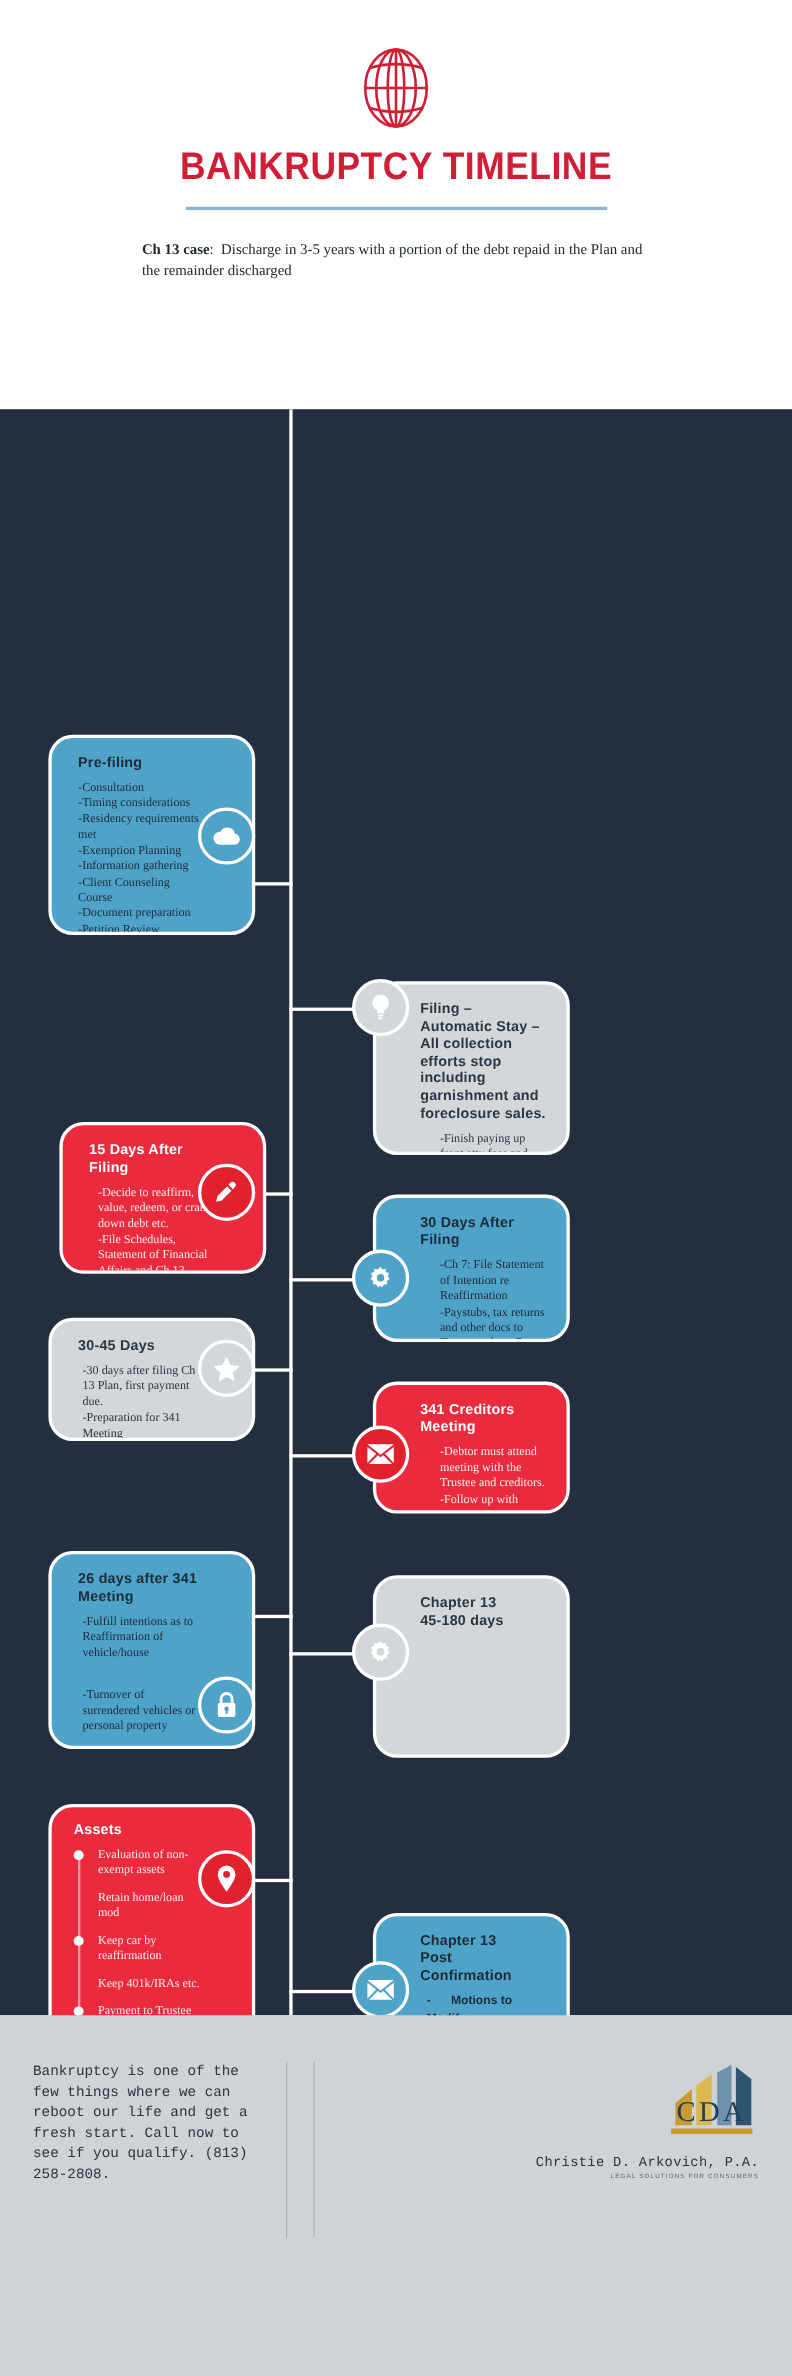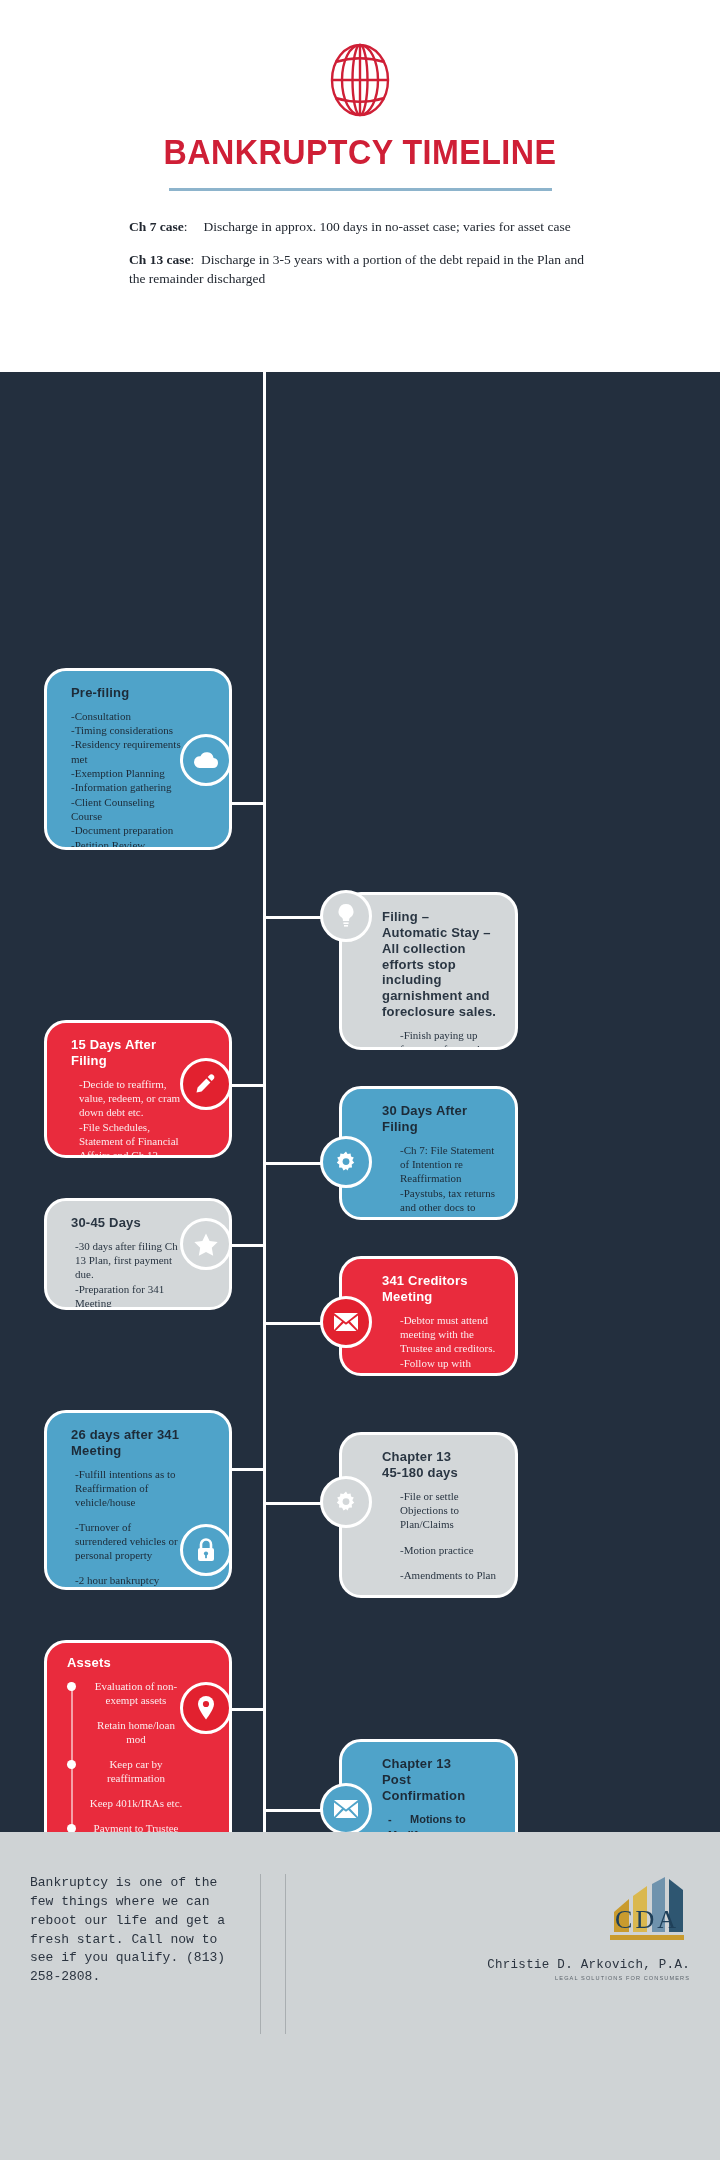--- a/index.html
+++ b/index.html
@@ -133,21 +133,20 @@
   .node.blue  { background: #4fa3c9; }
   .node.red   { background: #e2212f; }
   .node.gray  { background: #d3d7d9; }
 
   .node svg { display: block; }
 
   
   .assets-list {
     position: relative;
     padding-left: 22px;
-    text-align: center;
   }
   .assets-rail {
     position: absolute;
     left: 4px;
     top: 6px;
     bottom: 10px;
     width: 2px;
     background: rgba(255,255,255,0.55);
   }
   .assets-list li {
@@ -273,23 +272,20 @@
       </g>
     </svg>
   </div>
 
   <div class="title">BANKRUPTCY TIMELINE</div>
 
   <div class="divider"></div>
 
   <div class="desc">
     <p>
-      <b>Ch 7 case</b><span>:</span><span class="gap"></span><span>Discharge in approx. 100 days in no-asset case; varies for asset case</span>
-    </p>
-    <p>
       <b>Ch 13 case</b><span>:</span>&nbsp;&nbsp;<span>Discharge in 3-5 years with a portion of the debt repaid in the Plan and the remainder discharged</span>
     </p>
   </div>
 </div>
 
 <div class="timeline">
   <div class="spine"></div>
 
   <div class="connector" style="left:212px; top:430px; width:54px;"></div>
   <div class="card card-left blue" style="left:44px; top:296px; width:188px; height:182px;">
@@ -326,21 +322,21 @@
   </div>
   <div class="node gray" style="left:320px; top:518px; width:52px; height:52px;">
     <svg width="20" height="26" viewBox="0 0 20 26">
       <path fill="#ffffff" d="M10 1a7.5 7.5 0 0 0-4.3 13.6c.8.6 1.2 1.3 1.2 2.2v1.3h6.2v-1.3c0-.9.4-1.6 1.2-2.2A7.5 7.5 0 0 0 10 1z"></path>
       <rect x="7.4" y="19.4" width="5.2" height="1.6" fill="#ffffff"></rect>
       <rect x="8" y="22" width="4" height="1.6" fill="#ffffff"></rect>
     </svg>
   </div>
 
   <div class="connector" style="left:212px; top:712px; width:54px;"></div>
-  <div class="card card-left red" style="left:44px; top:648px; width:188px; height:138px;">
+  <div class="card card-left red" style="left:54px; top:648px; width:188px; height:138px;">
     <div class="card-inner">
       <h3>15 Days After Filing</h3>
       <ul style="padding-left:8px;">
         <li>-Decide to reaffirm, value, redeem, or cram down debt etc.</li>
         <li>-File Schedules, Statement of Financial Affairs and Ch 13 Repayment Plan</li>
       </ul>
     </div>
   </div>
   <div class="node red" style="left:180px; top:686px; width:52px; height:52px;">
     <svg width="24" height="24" viewBox="0 0 24 24">
@@ -396,47 +392,41 @@
       <path fill="#ffffff" d="M1 1h24l-12 9.5z"></path>
       <path fill="#ffffff" d="M1 3.4l8 6.2-8 8.4zM25 3.4v14.6l-8-8.4zM10.6 10.9 13 12.8l2.4-1.9 8.1 8.1H2.5z"></path>
     </svg>
   </div>
 
   <div class="connector" style="left:212px; top:1096px; width:54px;"></div>
   <div class="card card-left blue" style="left:44px; top:1038px; width:188px; height:180px;">
     <div class="card-inner">
       <h3>26 days after 341 Meeting</h3>
       <ul style="padding-left:4px;">
-        <li style="margin-bottom:10px;">-Fulfill intentions as to Reaffirmation of vehicle/house</li>
+        <li style="margin-bottom:24px;">-Fulfill intentions as to Reaffirmation of vehicle/house</li>
         <li style="margin-bottom:10px;">-Turnover of surrendered vehicles or personal property</li>
         <li style="margin-bottom:10px;">-2 hour bankruptcy educational course</li>
 
       </ul>
     </div>
   </div>
   <div class="node blue" style="left:180px; top:1152px; width:52px; height:52px;">
     <svg width="22" height="26" viewBox="0 0 22 26">
       <path fill="none" stroke="#ffffff" stroke-width="2.6" d="M6 11V7.5a5 5 0 0 1 10 0V11"></path>
       <rect x="3" y="11" width="16" height="13" rx="2" fill="#ffffff"></rect>
       <circle cx="11" cy="16.5" r="2.1" fill="#4fa3c9"></circle>
       <rect x="10.1" y="17" width="1.8" height="4.2" fill="#4fa3c9"></rect>
     </svg>
   </div>
 
   <div class="connector" style="left:263px; top:1130px; width:62px;"></div>
   <div class="card card-right gray" style="left:339px; top:1060px; width:179px; height:166px;">
     <div class="card-inner">
       <h3 style="white-space:pre-line;">Chapter 13
 45-180 days</h3>
-      <ul style="padding-left:18px;">
-        <li style="margin-bottom:11px;">-File or settle Objections to Plan/Claims</li>
-        <li style="margin-bottom:11px;">-Motion practice</li>
-        <li style="margin-bottom:11px;">-Amendments to Plan</li>
-        <li>-Confirmation of Plan</li>
-      </ul>
     </div>
   </div>
   <div class="node gray" style="left:320px; top:1104px; width:52px; height:52px;">
     <svg width="26" height="26" viewBox="0 0 26 26">
       <path fill="#ffffff" d="M13 2.5l1.6 2.6 3-.7.4 3 2.8 1.2-1.5 2.7 1.9 2.4-2.5 1.8.3 3-3.1.2-1.4 2.8L13 19.9l-2.5 1.6-1.4-2.8-3.1-.2.3-3-2.5-1.8L5.7 11.3 4.2 8.6 7 7.4l.4-3 3 .7z"></path>
       <circle cx="13" cy="12.6" r="3.4" fill="#d3d7d9"></circle>
     </svg>
   </div>
 
   <div class="connector" style="left:212px; top:1336px; width:54px;"></div>

